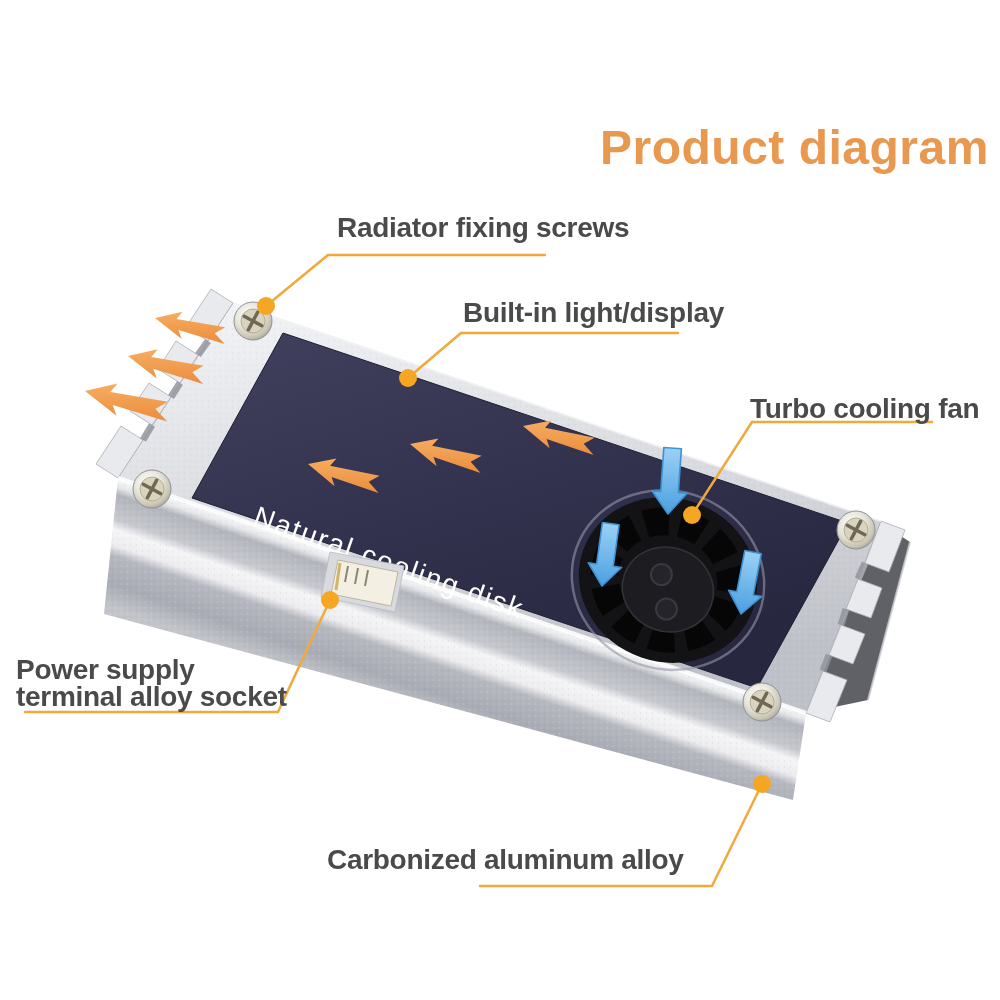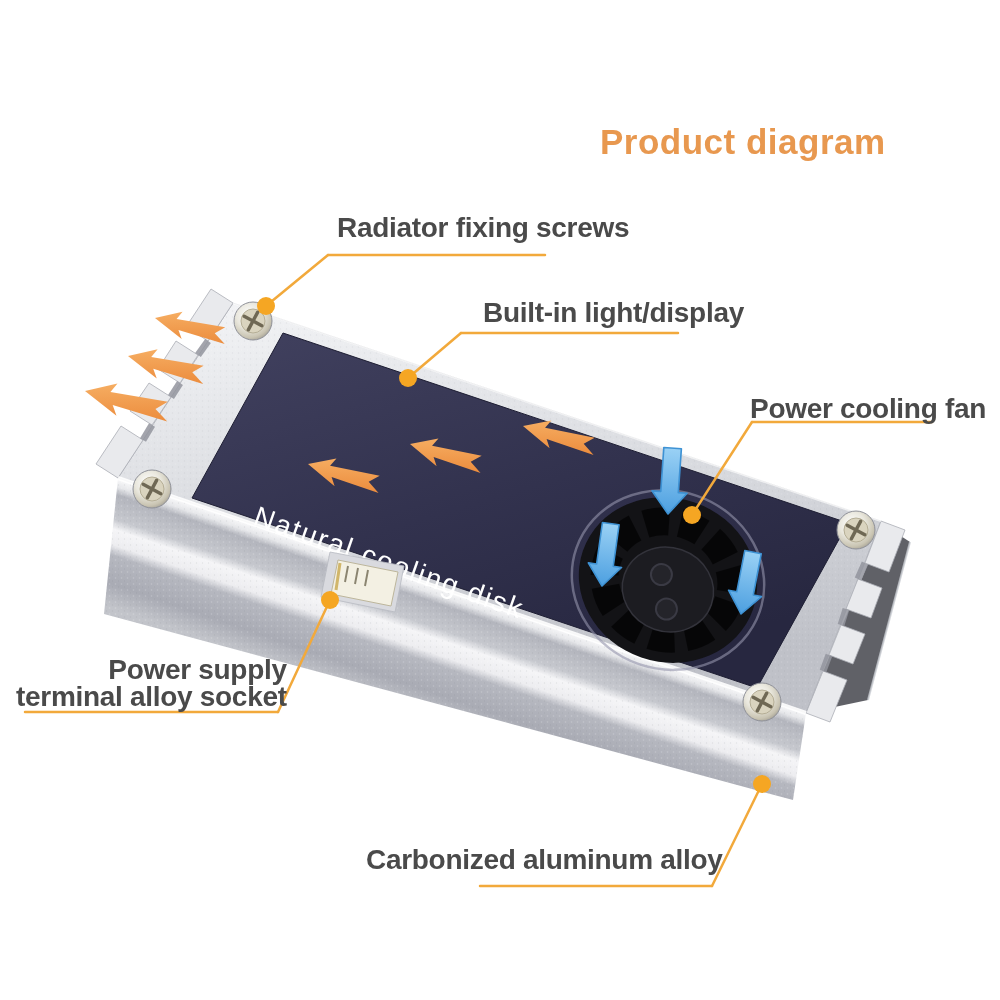--- a/index.html
+++ b/index.html
@@ -2,29 +2,29 @@
 <html><head>
 <meta charset="utf-8">
 <style>
   html,body{margin:0;padding:0;background:#ffffff;}
   .stage{
     position:relative;width:1000px;height:1000px;background:#ffffff;
     overflow:hidden;font-family:"Liberation Sans",sans-serif;
   }
   .stage svg{position:absolute;left:0;top:0;}
   .ttl{
-    position:absolute;left:600px;top:124px;width:357px;
-    font-weight:700;font-size:35px;line-height:1;color:#E8984F;letter-spacing:0.5px;
+    position:absolute;left:600px;top:124px;width:357px;text-align:right;
+    font-weight:700;font-size:48px;line-height:1;color:#E8984F;letter-spacing:0.5px;
     white-space:nowrap;
   }
   .lbl{
     position:absolute;font-weight:700;font-size:28px;line-height:1;color:#4A4A4A;
     letter-spacing:-0.3px;white-space:nowrap;
   }
-  .lbl-two{line-height:27px;text-align:right;}
+  .lbl-two{line-height:27px;}
 </style>
 </head>
 <body>
 
 <div class="stage">
 
   <svg width="1000" height="1000" viewBox="0 0 1000 1000">
     <defs>
       <linearGradient id="gTop" x1="0" y1="0" x2="0.25" y2="1">
         <stop offset="0" stop-color="#F4F5F7"></stop>
@@ -192,24 +192,24 @@
         <line x1="712" y1="886" x2="762" y2="784"></line>
         <circle cx="762" cy="784" r="9" fill="#F5A623" stroke="none"></circle>
       </g>
     </g>
   </svg>
 
   <div class="ttl">Product diagram</div>
 
   <div class="lbl" style="left:337px;top:214px;">Radiator fixing screws</div>
 
-  <div class="lbl" style="left:463px;top:299px;margin-left:20px;">Built-in light/display</div>
-
-  <div class="lbl" style="left:750px;top:395px;">Power cooling fan</div>
+  <div class="lbl" style="left:463px;top:299px;">Built-in light/display</div>
+
+  <div class="lbl" style="left:750px;top:395px;">Turbo cooling fan</div>
 
   <div class="lbl lbl-two" style="left:16px;top:656px;">
     <span style="display:block;">Power supply</span>
     <span style="display:block;">terminal alloy socket</span>
   </div>
 
-  <div class="lbl" style="left:327px;top:846px;margin-left:39px;">Carbonized aluminum alloy</div>
+  <div class="lbl" style="left:327px;top:846px;">Carbonized aluminum alloy</div>
 
 </div>
 
 </body></html>

